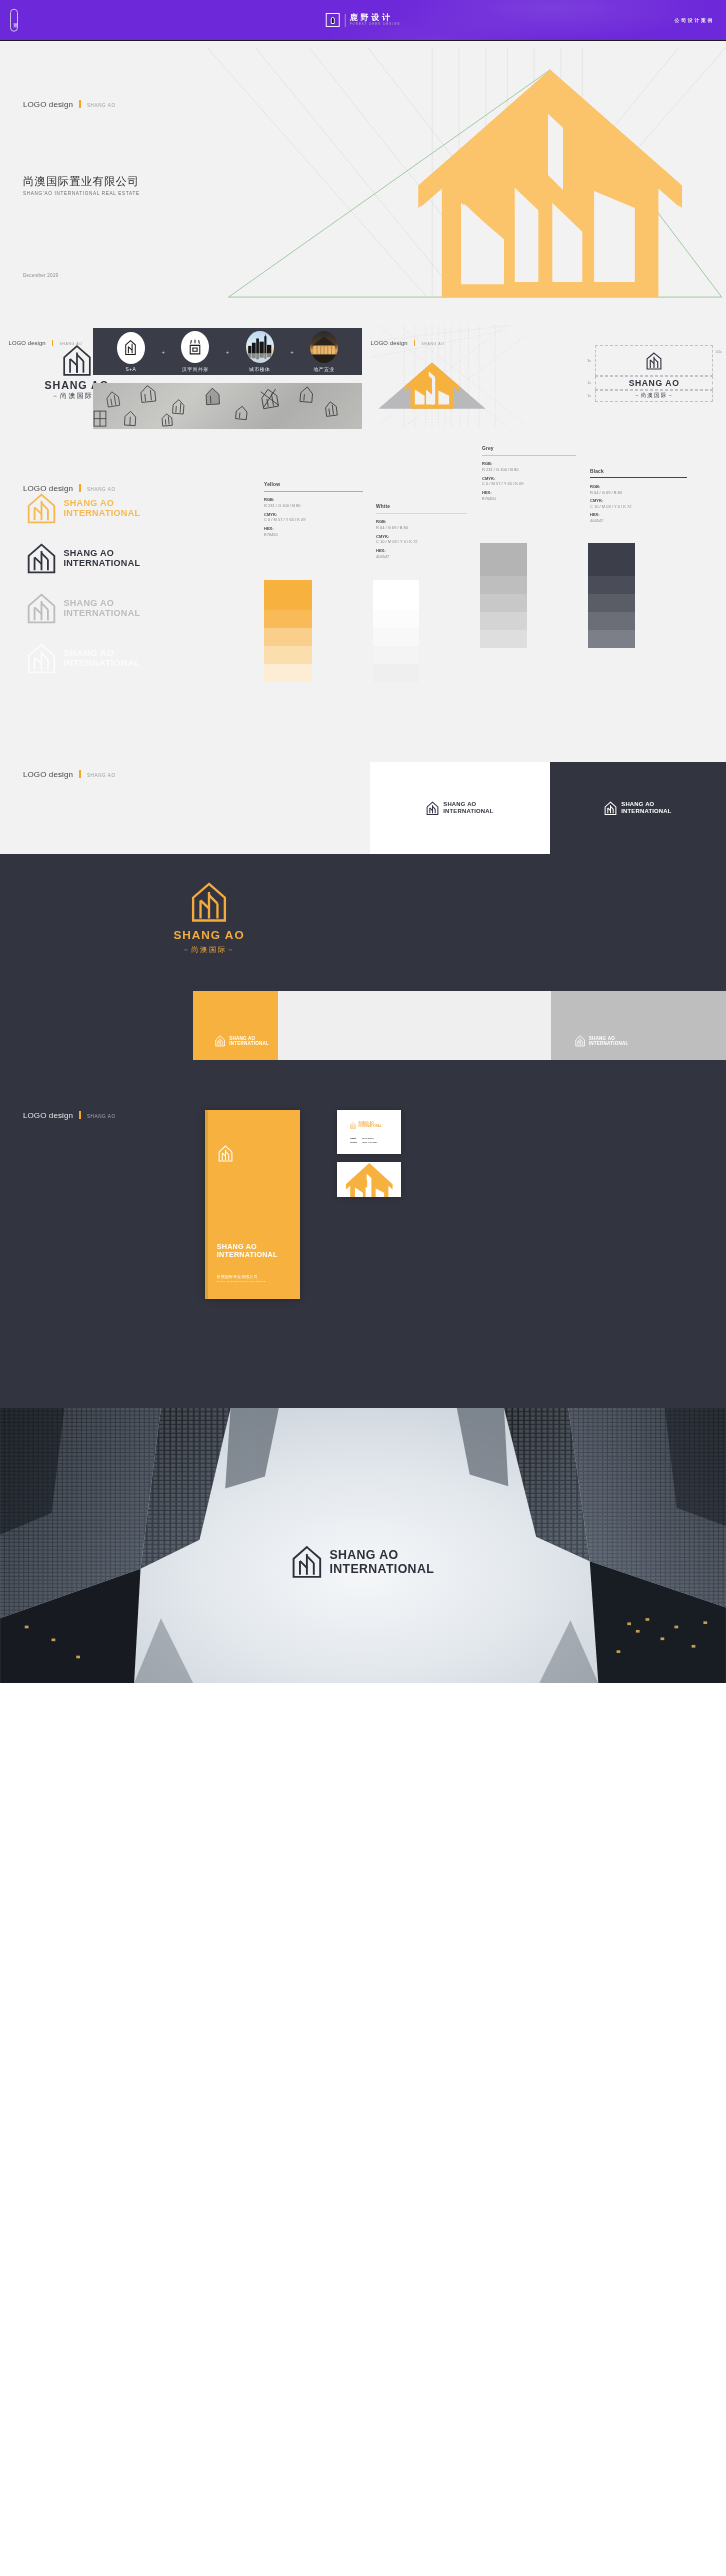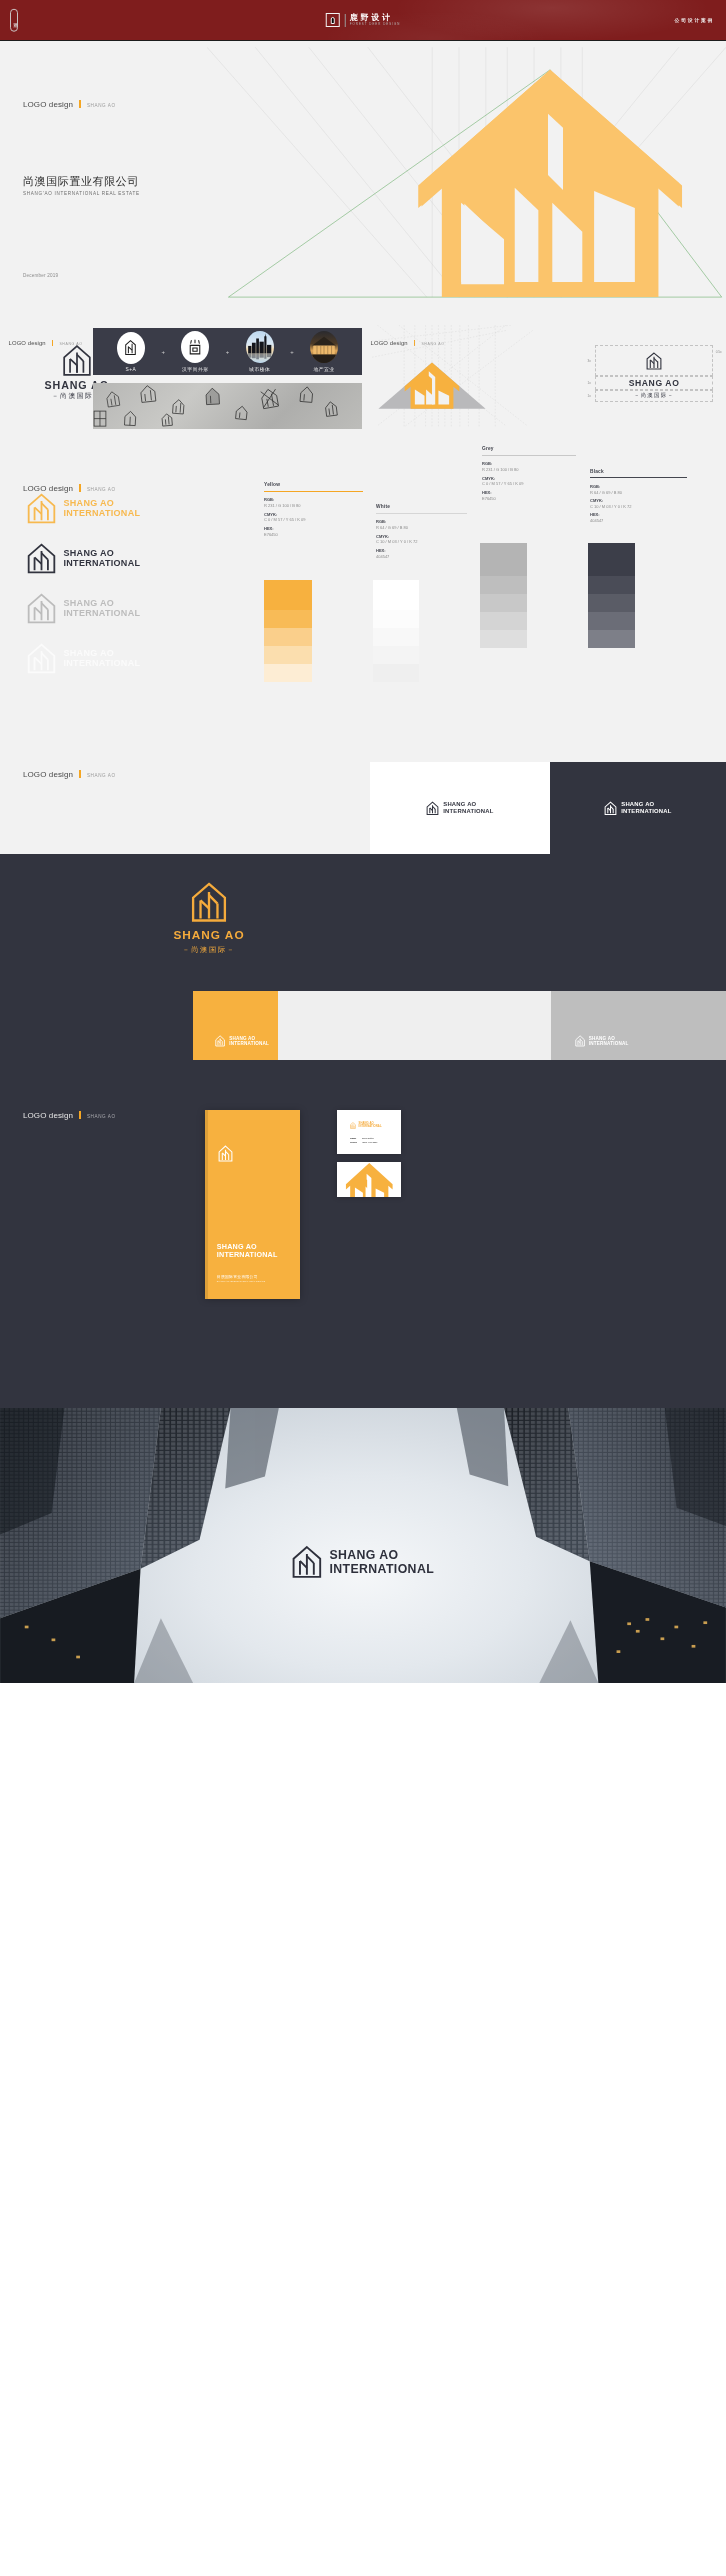--- a/index.html
+++ b/index.html
@@ -4,21 +4,21 @@
 <style>
   *{box-sizing:border-box;margin:0;padding:0;}
   body{
     width:726px;background:#ffffff;
     font-family:"Liberation Sans","DejaVu Sans",sans-serif;
     color:#3b3e4a;-webkit-font-smoothing:antialiased;
   }
   .page{width:726px;position:relative;overflow:hidden;}
 
   
-  .topbar{height:40px;background:#7f1d1d;position:relative;display:flex;align-items:center;}
+  .topbar{height:40px;background:#6d28d9;position:relative;display:flex;align-items:center;}
   .topbar-glow{position:absolute;inset:0;
     background:radial-gradient(ellipse 225px 48px at 76% 20%, rgba(255,255,255,.10), transparent 70%),
                radial-gradient(ellipse 161px 38px at 60% 95%, rgba(255,255,255,.05), transparent 70%);}
   .tb-left{position:absolute;left:9.7px;top:50%;transform:translateY(-50%);
     width:8.6px;height:22.5px;border:0.6px solid #cfcfcf;border-radius:4.8px;
     display:flex;align-items:center;justify-content:center;opacity:.92;}
   .tb-left span{font-size:3.8px;color:#e8e8e8;writing-mode:vertical-rl;letter-spacing:0.5px;line-height:1;}
   .tb-center{position:absolute;left:50%;top:50%;transform:translate(-50%,-50%);
     display:flex;align-items:center;gap:4.8px;}
   .tb-mark{width:14px;height:14px;border:0.8px solid #f2f2f2;display:flex;

